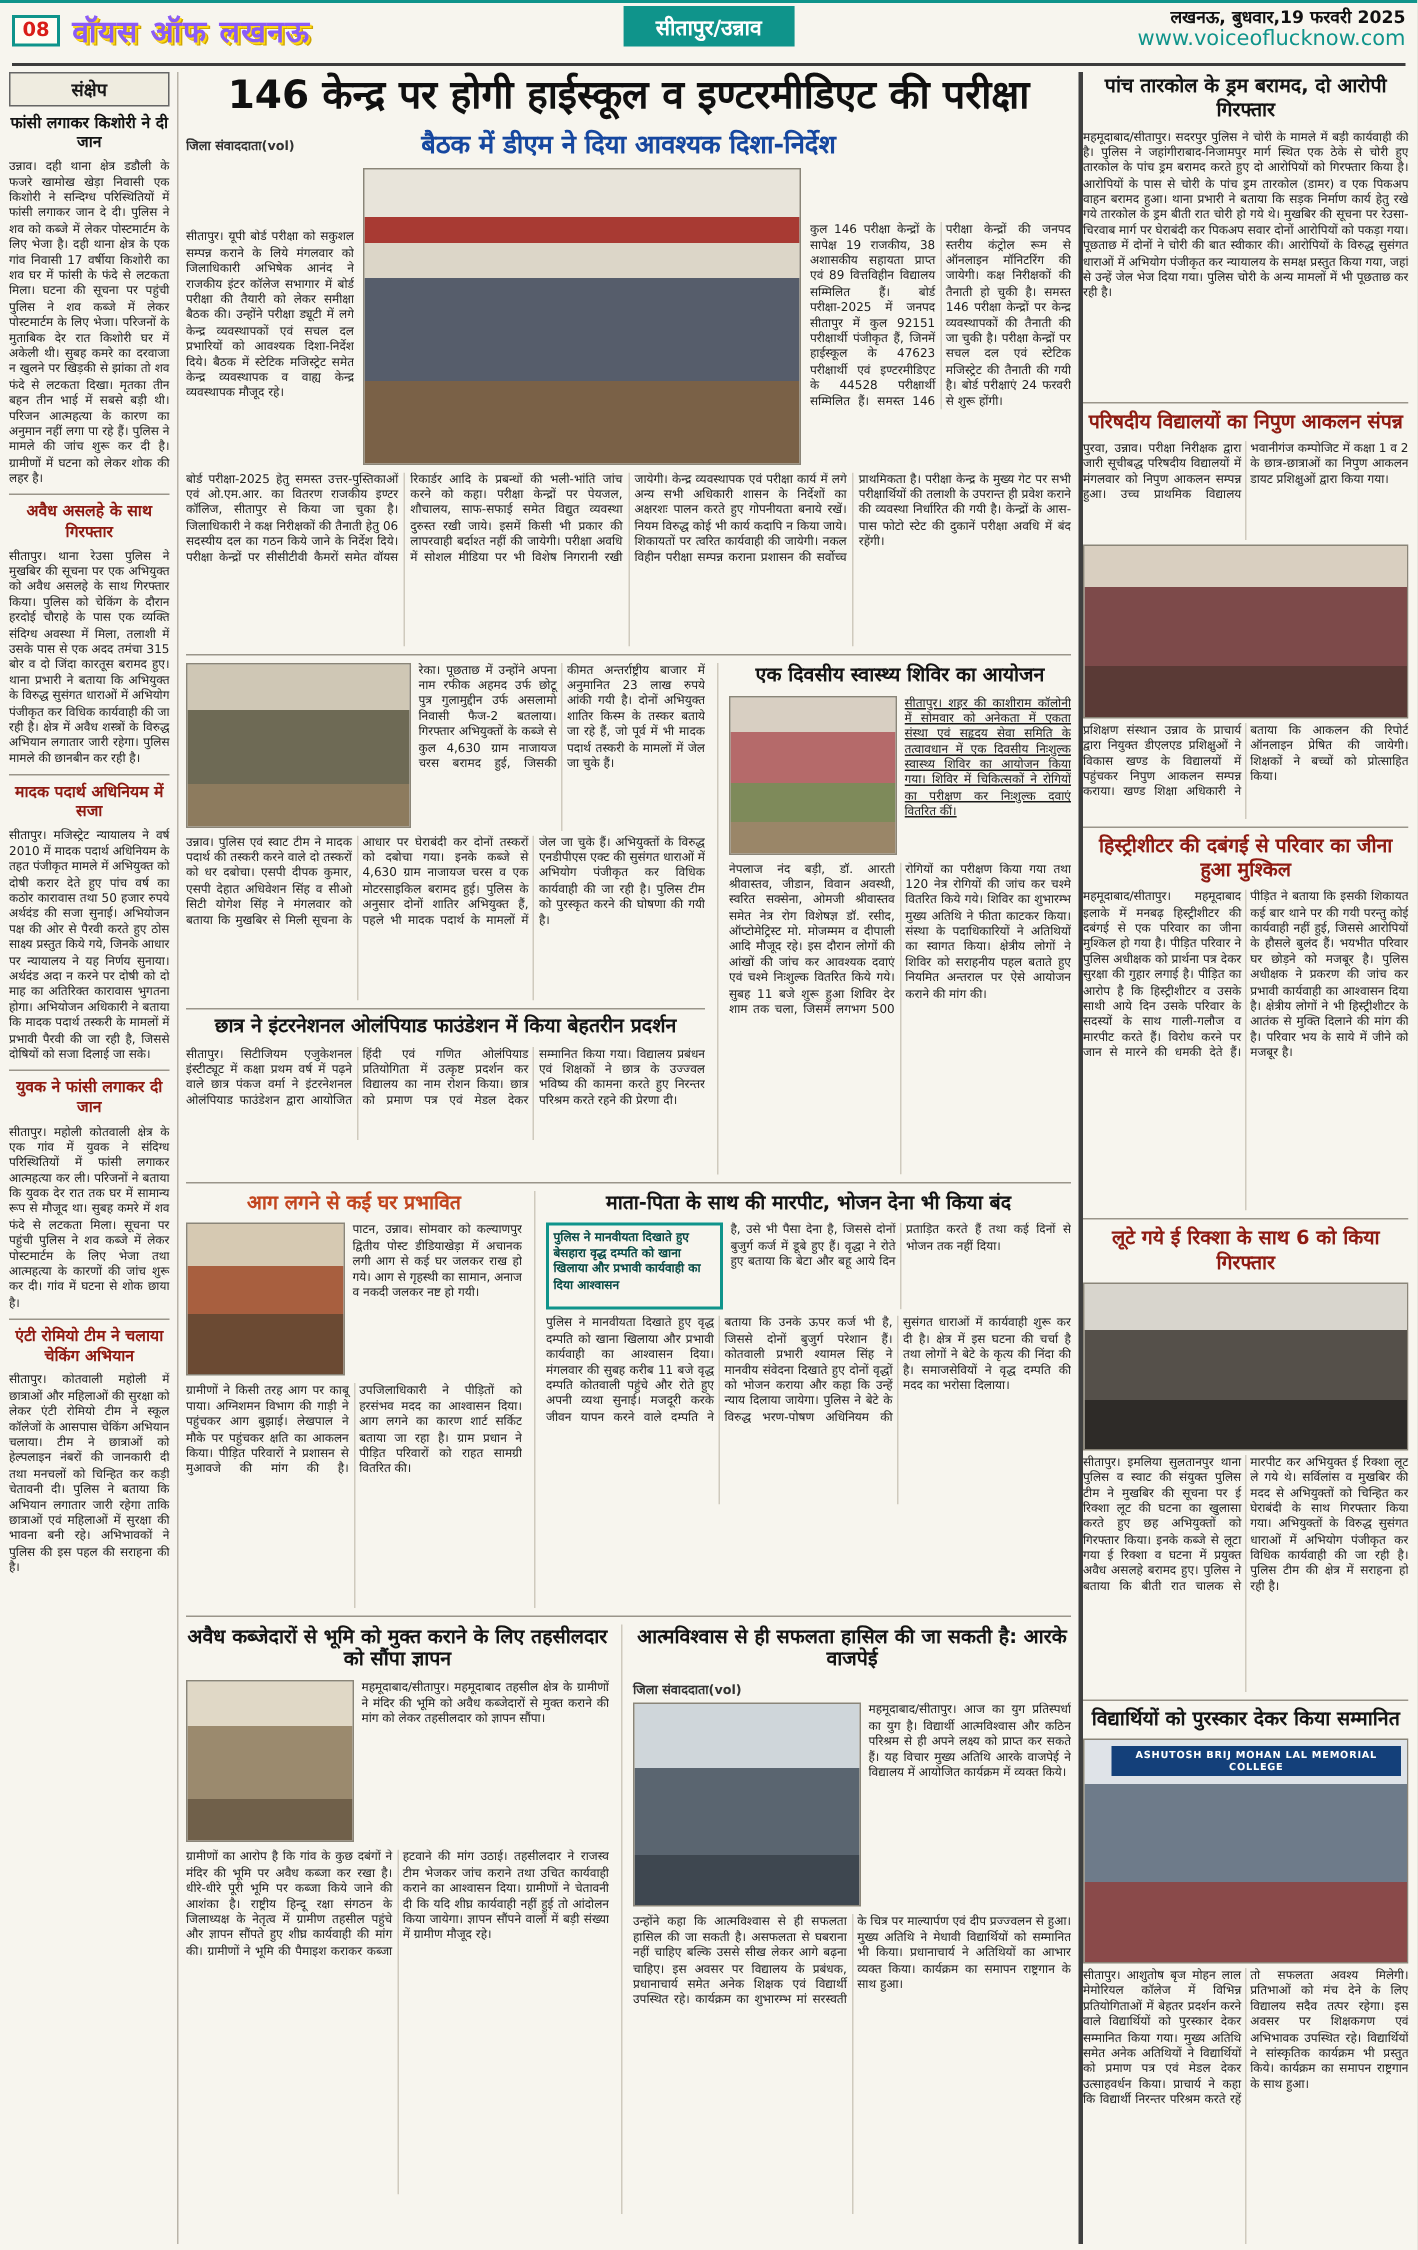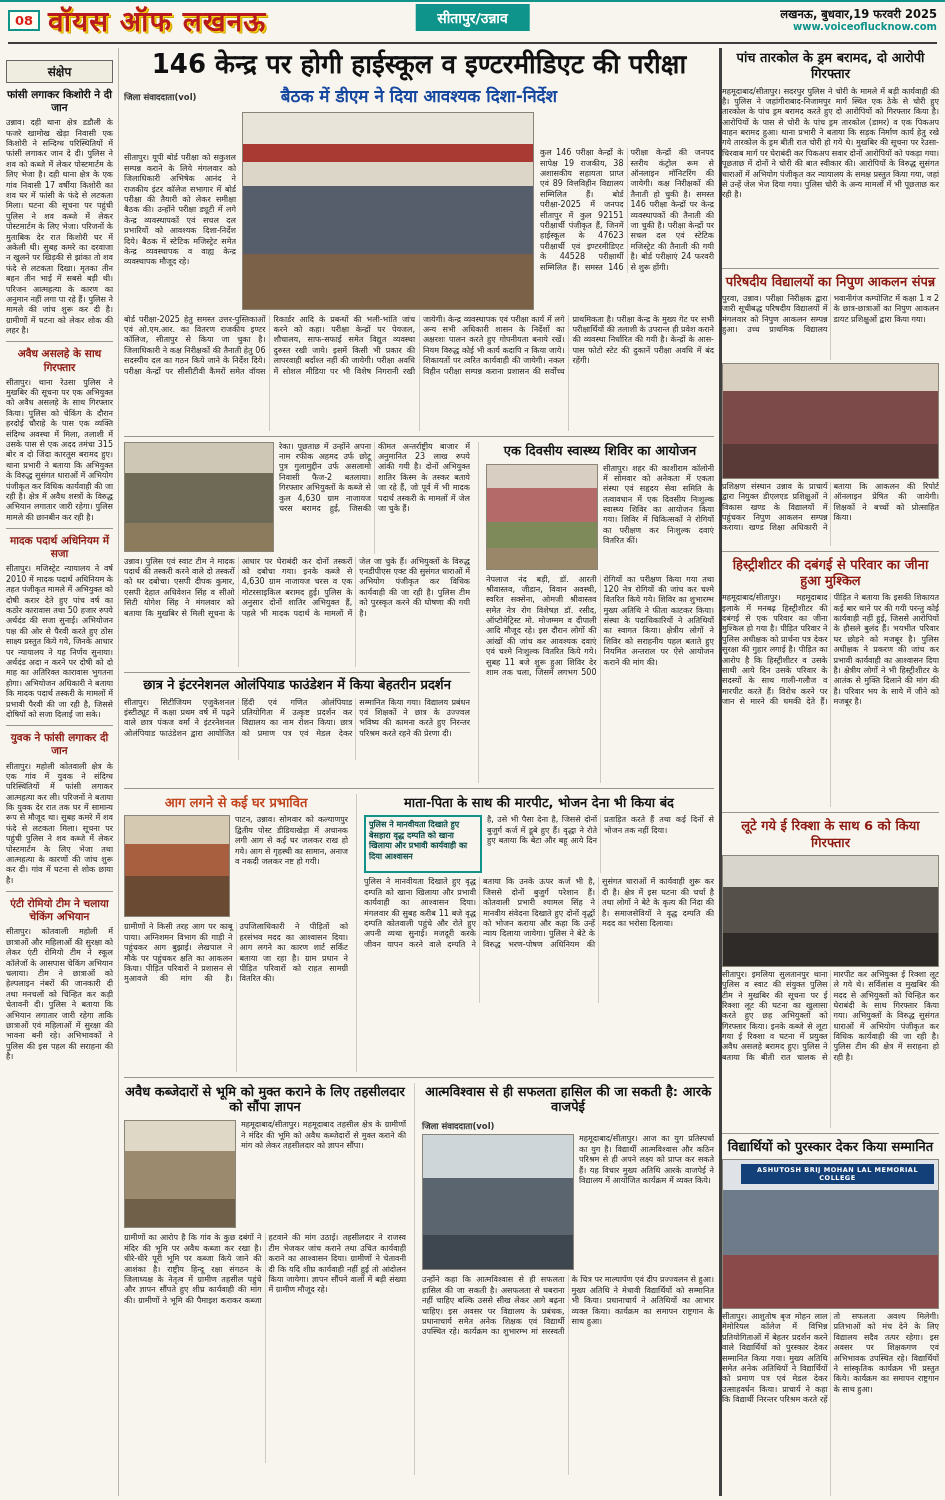--- a/index.html
+++ b/index.html
@@ -5,42 +5,42 @@
   * { margin:0; padding:0; box-sizing:border-box; }
   html,body { background:#dcdad2; }
   body { font-family:"DejaVu Sans", sans-serif; }
   .page { position:relative; width:945px; height:1500px; margin:0 auto; background:#f7f5ee; color:#181818; overflow:hidden; }
   .topline { position:absolute; top:0; left:0; right:0; height:2px; background:#0f948b; }
 
   
   .masthead { position:absolute; top:2px; left:8px; right:8px; height:42px; }
   .mast-top { display:flex; align-items:center; height:36px; }
   .page-num { border:2px solid #0f948b; color:#d91e18; font-weight:bold; font-size:13px; padding:1px 5px; margin-right:8px; background:#fffdf4; }
-  .paper-name { font-size:28px; font-weight:bold; color:#b91c1c; letter-spacing:1px;
+  .paper-name { font-size:20px; font-weight:bold; color:#8b5cf6; letter-spacing:1px;
                 text-shadow:1px 1px 0 #ffd914, 2px 2px 0 #cfa500; }
   .section-box { position:absolute; left:50%; transform:translateX(-50%); top:2px; background:#0f948b; color:#fff; font-weight:bold; font-size:14px; padding:4px 22px; }
   .date-block { margin-left:auto; text-align:right; line-height:1.25; }
   .date { font-weight:bold; font-size:11.5px; color:#111; }
-  .site { font-size:10px; color:#0f948b;font-weight:bold; }
+  .site { font-size:14px; color:#0f948b; }
   .mast-rule { position:absolute; left:0; right:0; top:40px; border-top:2px solid #3c3c3c; }
 
   
   .briefs   { position:absolute; top:48px; left:6px;  width:113px; bottom:4px; padding-right:5px; border-right:1px solid #b9b4a8; overflow:hidden; }
   .center   { position:absolute; top:48px; left:124px; width:590px; bottom:4px; overflow:hidden; }
   .rightcol { position:absolute; top:48px; left:719px; width:220px; bottom:4px; padding-left:0; border-left:3px solid #404040; overflow:hidden; }
 
   
   .body-text { font-size:8px; line-height:1.3; text-align:justify; color:#222; overflow:hidden; display:block; }
   .cols2 { column-count:2; column-gap:7px; column-rule:1px solid #cfcabd; }
   .cols3 { column-count:3; column-gap:7px; column-rule:1px solid #cfcabd; }
   .cols4 { column-count:4; column-gap:8px; column-rule:1px solid #cfcabd; }
   .rule { border:none; border-top:1px solid #9a958a; margin:5px 0; }
 
   
-  .briefs-title { border:1px solid #666; font-weight:bold; font-size:12px; text-align:center; padding:2px 14px; margin-bottom:5px; background:#efece0;margin-top:12px; }
+  .briefs-title { border:1px solid #666; font-weight:bold; font-size:12px; text-align:center; padding:2px 14px; margin-bottom:5px; background:#efece0; }
   .brief-head { font-size:10.5px; font-weight:bold; text-align:center; color:#8e1b12; line-height:1.25; margin:2px 0 4px; }
   .brief-head.black { color:#141414; }
 
   
   .main-head { font-size:26px; font-weight:bold; text-align:center; line-height:1.1; margin:2px 0 5px; color:#101010; }
   .sub-row { position:relative; height:24px; margin-bottom:3px; }
   .byline { position:absolute; left:0; top:7px; font-size:8.5px; font-weight:bold; color:#333; }
   .subhead { text-align:center; color:#16479f; font-size:17px; font-weight:bold; }
 
   .story-top { display:flex; gap:6px; height:200px; margin-bottom:4px;align-items:center; }
@@ -79,21 +79,21 @@
   .row-bc { display:flex; gap:8px; margin-top:2px; }
   .col-left345 { width:346px; }
   .col-right240 { flex:1; border-left:1px solid #cfcabd; padding-left:7px; }
 
   .charas-top { display:flex; gap:5px; height:112px; margin-bottom:3px; }
   .charas-topText { flex:1; }
   .charas-bottom { height:110px; }
 
   .oly-body { height:62px; }
 
-  .health-top { display:flex; gap:5px; height:108px; margin-bottom:3px; }
+  .health-top { display:flex; gap:5px; height:108px; margin-bottom:3px;text-decoration:underline; }
   .health-topText { flex:1; }
   .health-bottom { height:208px; }
 
   .row-c2 { display:flex; gap:8px; margin-top:3px; }
   .fire-col { width:224px; }
   .fire-top { display:flex; gap:5px; height:104px; margin-bottom:3px; }
   .fire-bottom { height:150px; }
   .parents-col { flex:1; border-left:1px solid #cfcabd; padding-left:7px; }
   .parents-media { display:flex; gap:4px; height:104px; margin-bottom:4px; }
   .lead-box { width:118px; flex:none; background:#f6e77a; border:1px solid #d8c52a; font-size:8px; font-weight:bold; line-height:1.3; padding:3px; text-align:justify; overflow:hidden; }

